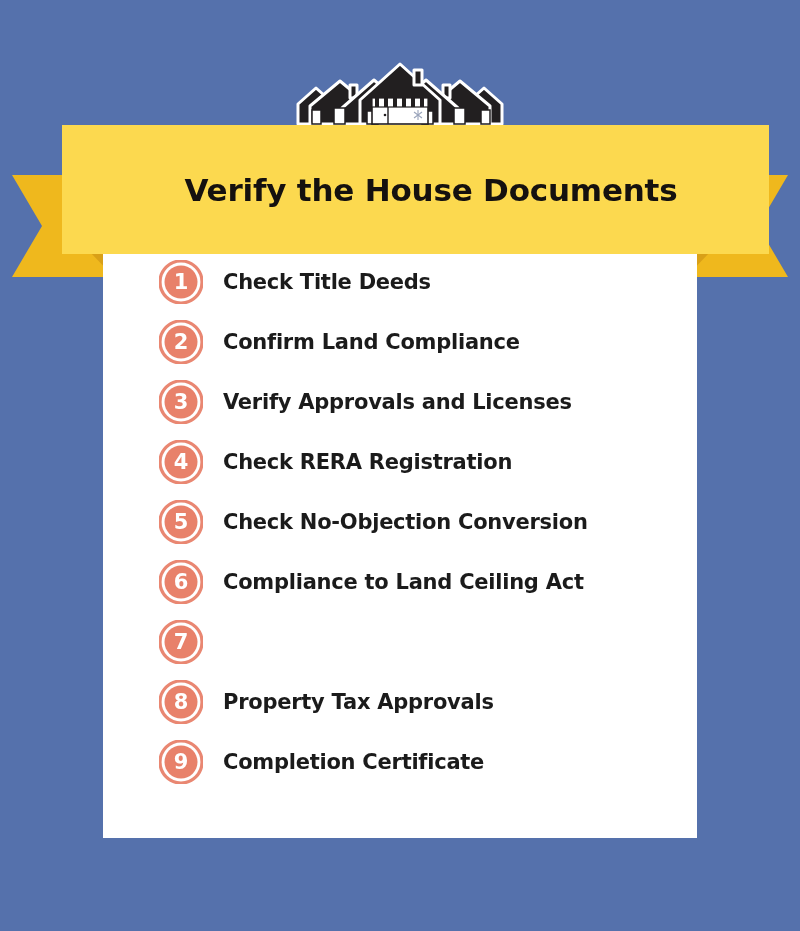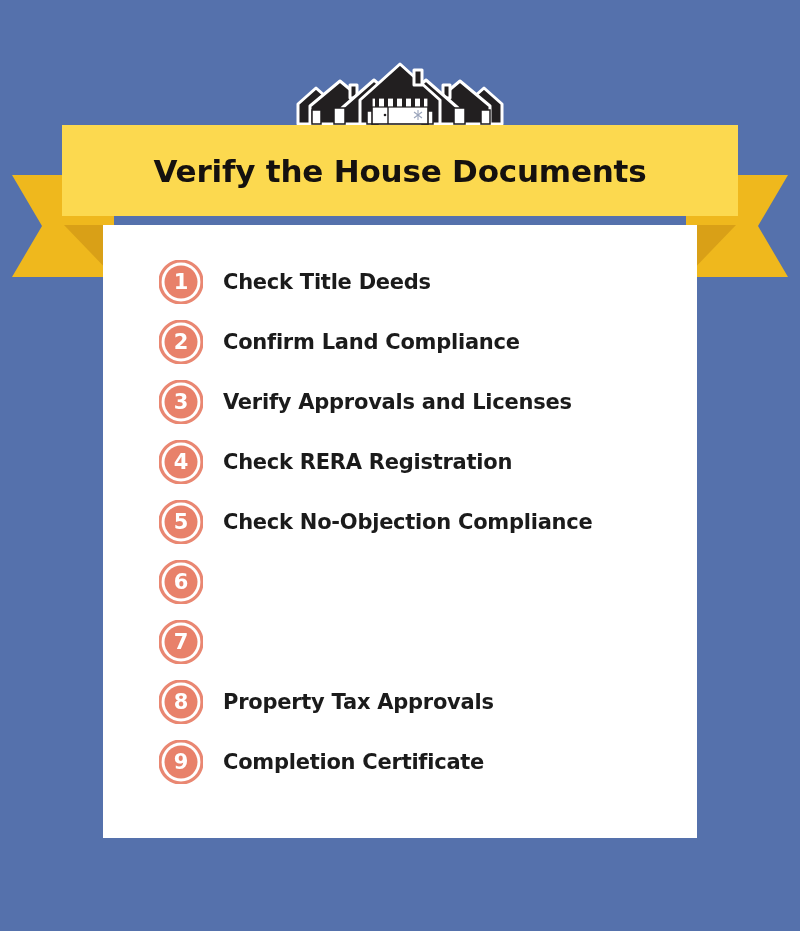--- a/index.html
+++ b/index.html
@@ -19,24 +19,25 @@
   .logo svg{display:block;width:208px;height:68px;}
 
   
   .tail{position:absolute;top:175px;width:102px;height:102px;}
   .tail svg{display:block;width:102px;height:102px;}
   .tail-left{left:12px;}
   .tail-right{left:686px;}
 
   
   .banner{
-    position:absolute;left:62px;top:125px;width:676px;height:91px;
+    position:absolute;left:62px;top:125px;width:676px;height:129px;
     background:#fcd94f;
     display:flex;align-items:center;justify-content:center;
     z-index:3;
+    padding-left:31px;
   }
   .banner-title{
     font-size:31px;
     font-weight:700;
     color:#15110f;
     letter-spacing:-0.2px;
     white-space:nowrap;
     font-family:"DejaVu Sans", sans-serif;
   }
 
@@ -203,30 +204,31 @@
           <div class="row-label">Check RERA Registration</div>
         </div>
         <div class="row">
           <div class="badge">
             <svg viewBox="0 0 44 44" xmlns="http://www.w3.org/2000/svg">
               <circle cx="22" cy="22" r="21" fill="none" stroke="#E8816A" stroke-width="3.2" opacity="0.95"></circle>
               <circle cx="22" cy="22" r="16.5" fill="#E8816A"></circle>
             </svg>
             <span class="badge-num">5</span>
           </div>
-          <div class="row-label">Check No-Objection Compliance</div>
+          <div class="row-label">Check No-Objection Conversion</div>
         </div>
         <div class="row">
           <div class="badge">
             <svg viewBox="0 0 44 44" xmlns="http://www.w3.org/2000/svg">
               <circle cx="22" cy="22" r="21" fill="none" stroke="#E8816A" stroke-width="3.2" opacity="0.95"></circle>
               <circle cx="22" cy="22" r="16.5" fill="#E8816A"></circle>
             </svg>
             <span class="badge-num">6</span>
           </div>
+          <div class="row-label">Compliance to Land Ceiling Act</div>
         </div>
         <div class="row">
           <div class="badge">
             <svg viewBox="0 0 44 44" xmlns="http://www.w3.org/2000/svg">
               <circle cx="22" cy="22" r="21" fill="none" stroke="#E8816A" stroke-width="3.2" opacity="0.95"></circle>
               <circle cx="22" cy="22" r="16.5" fill="#E8816A"></circle>
             </svg>
             <span class="badge-num">7</span>
           </div>
         </div>

